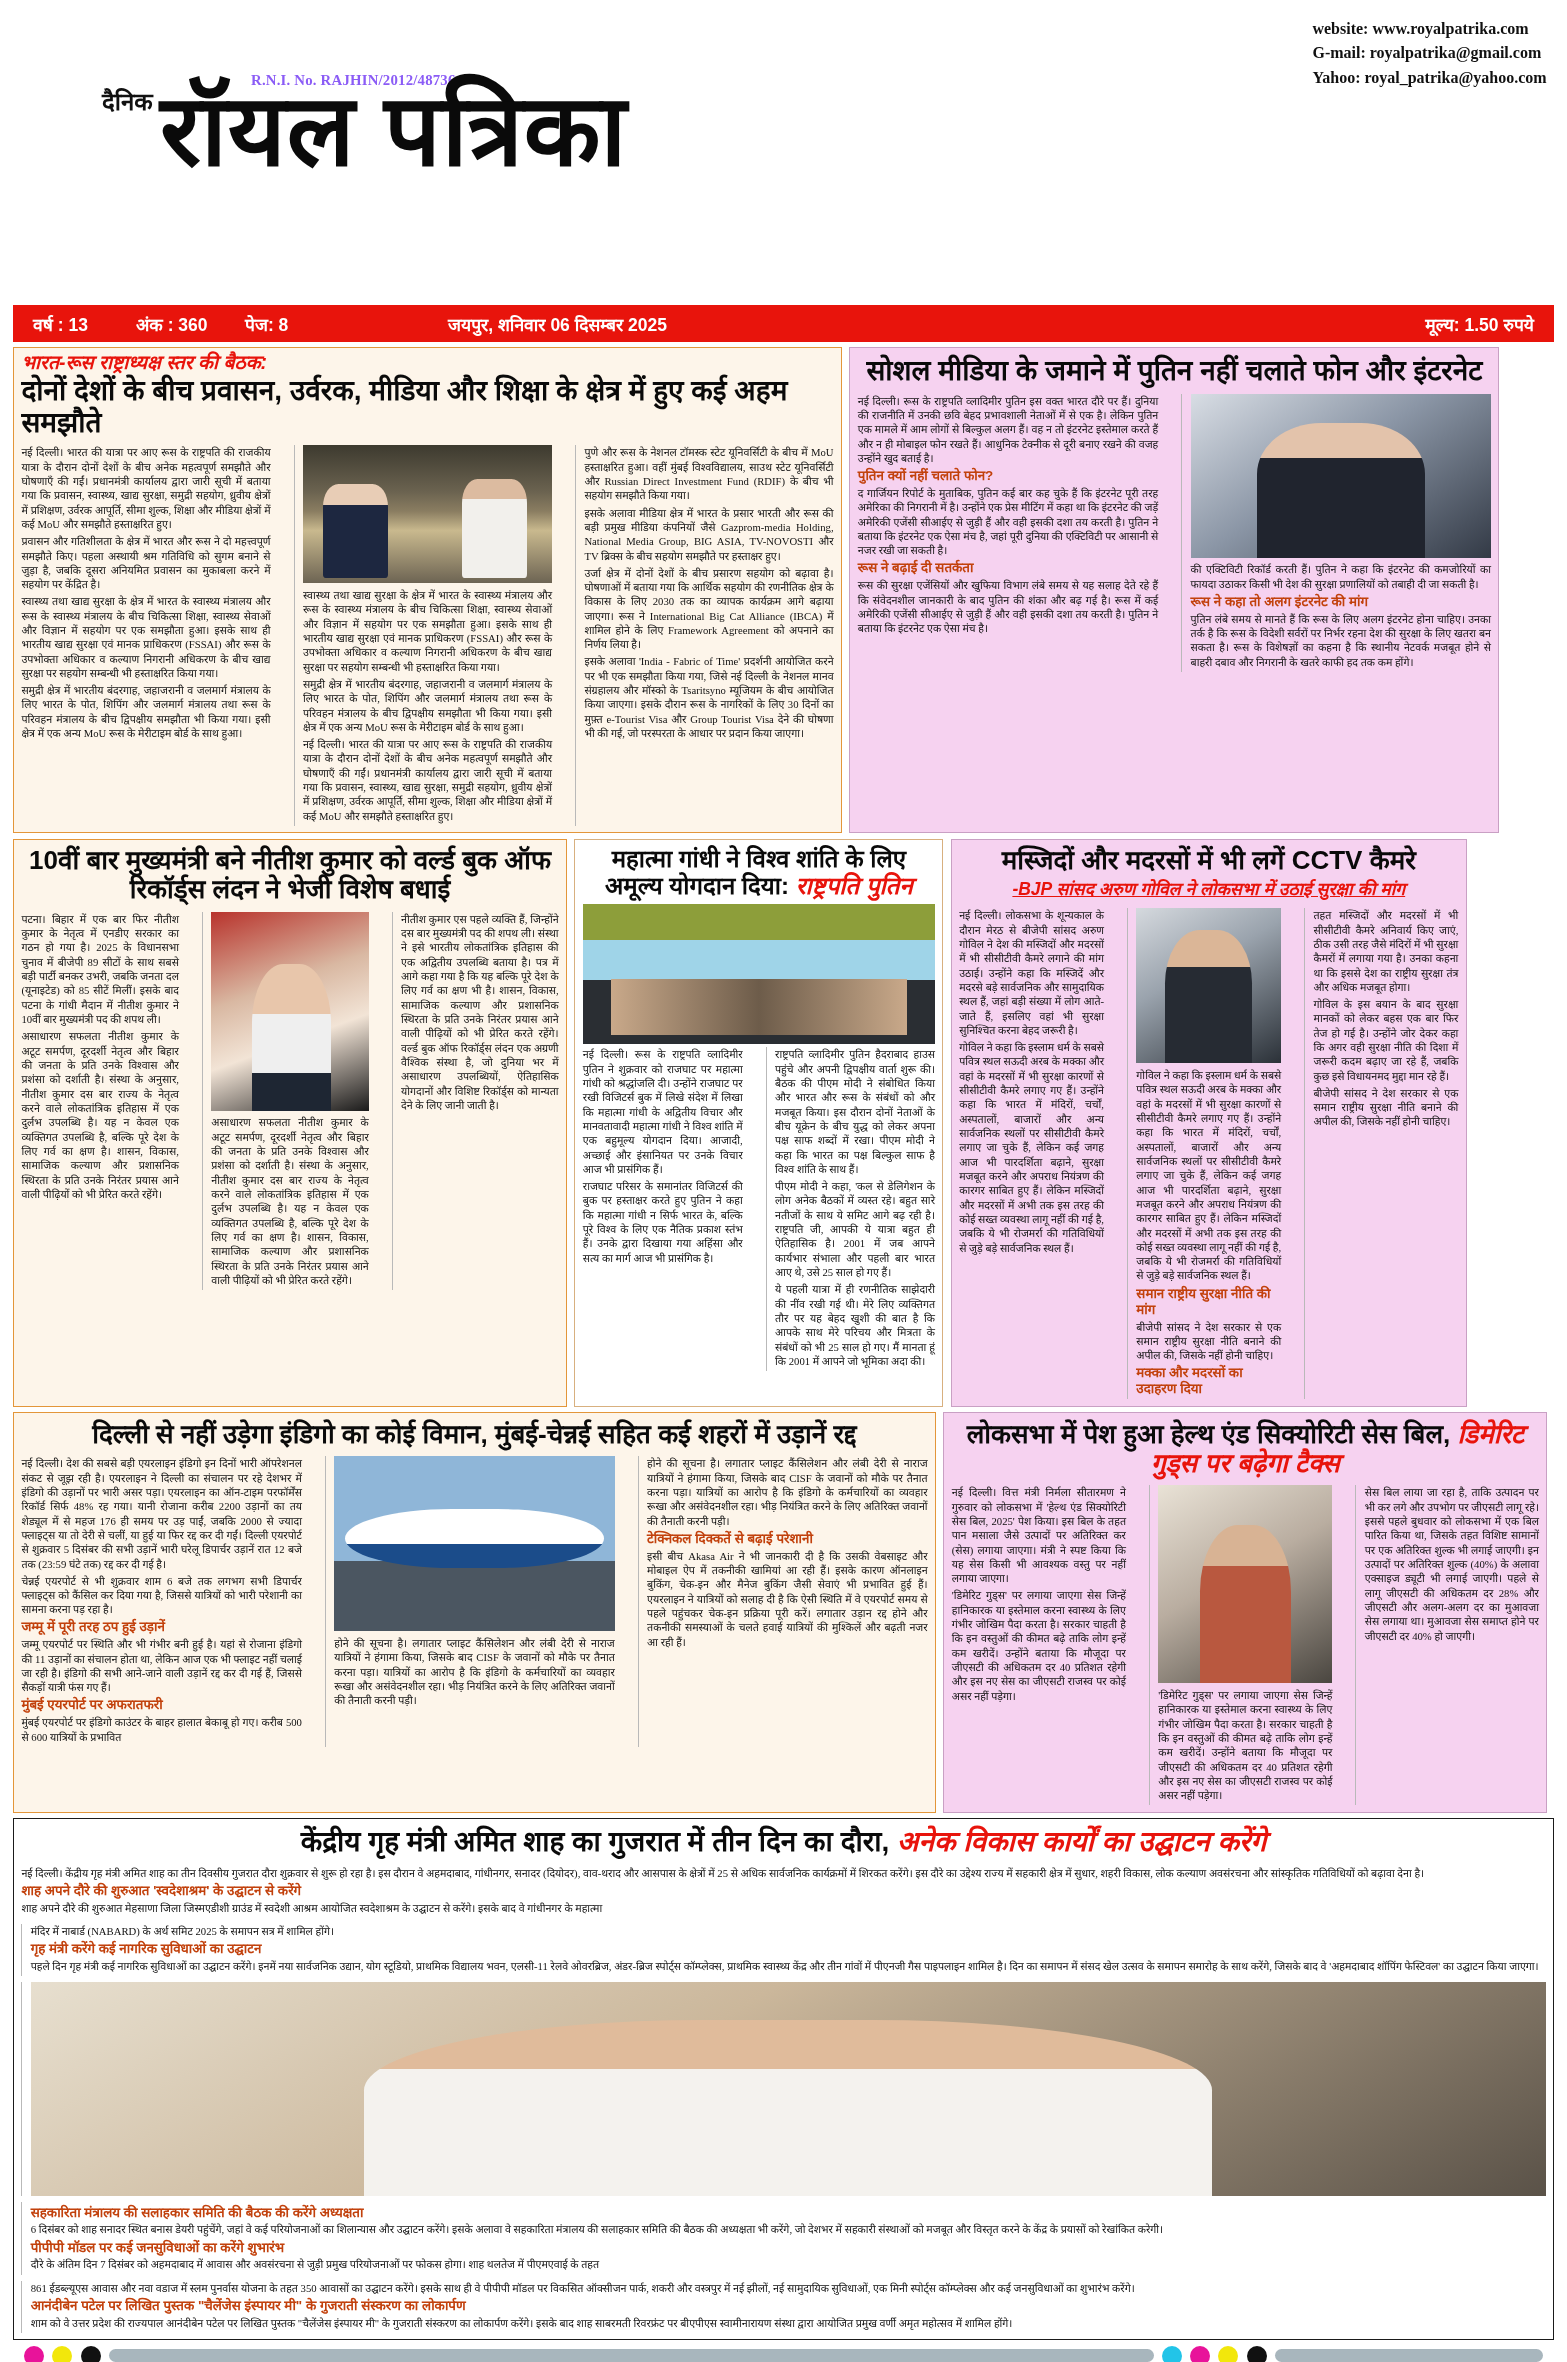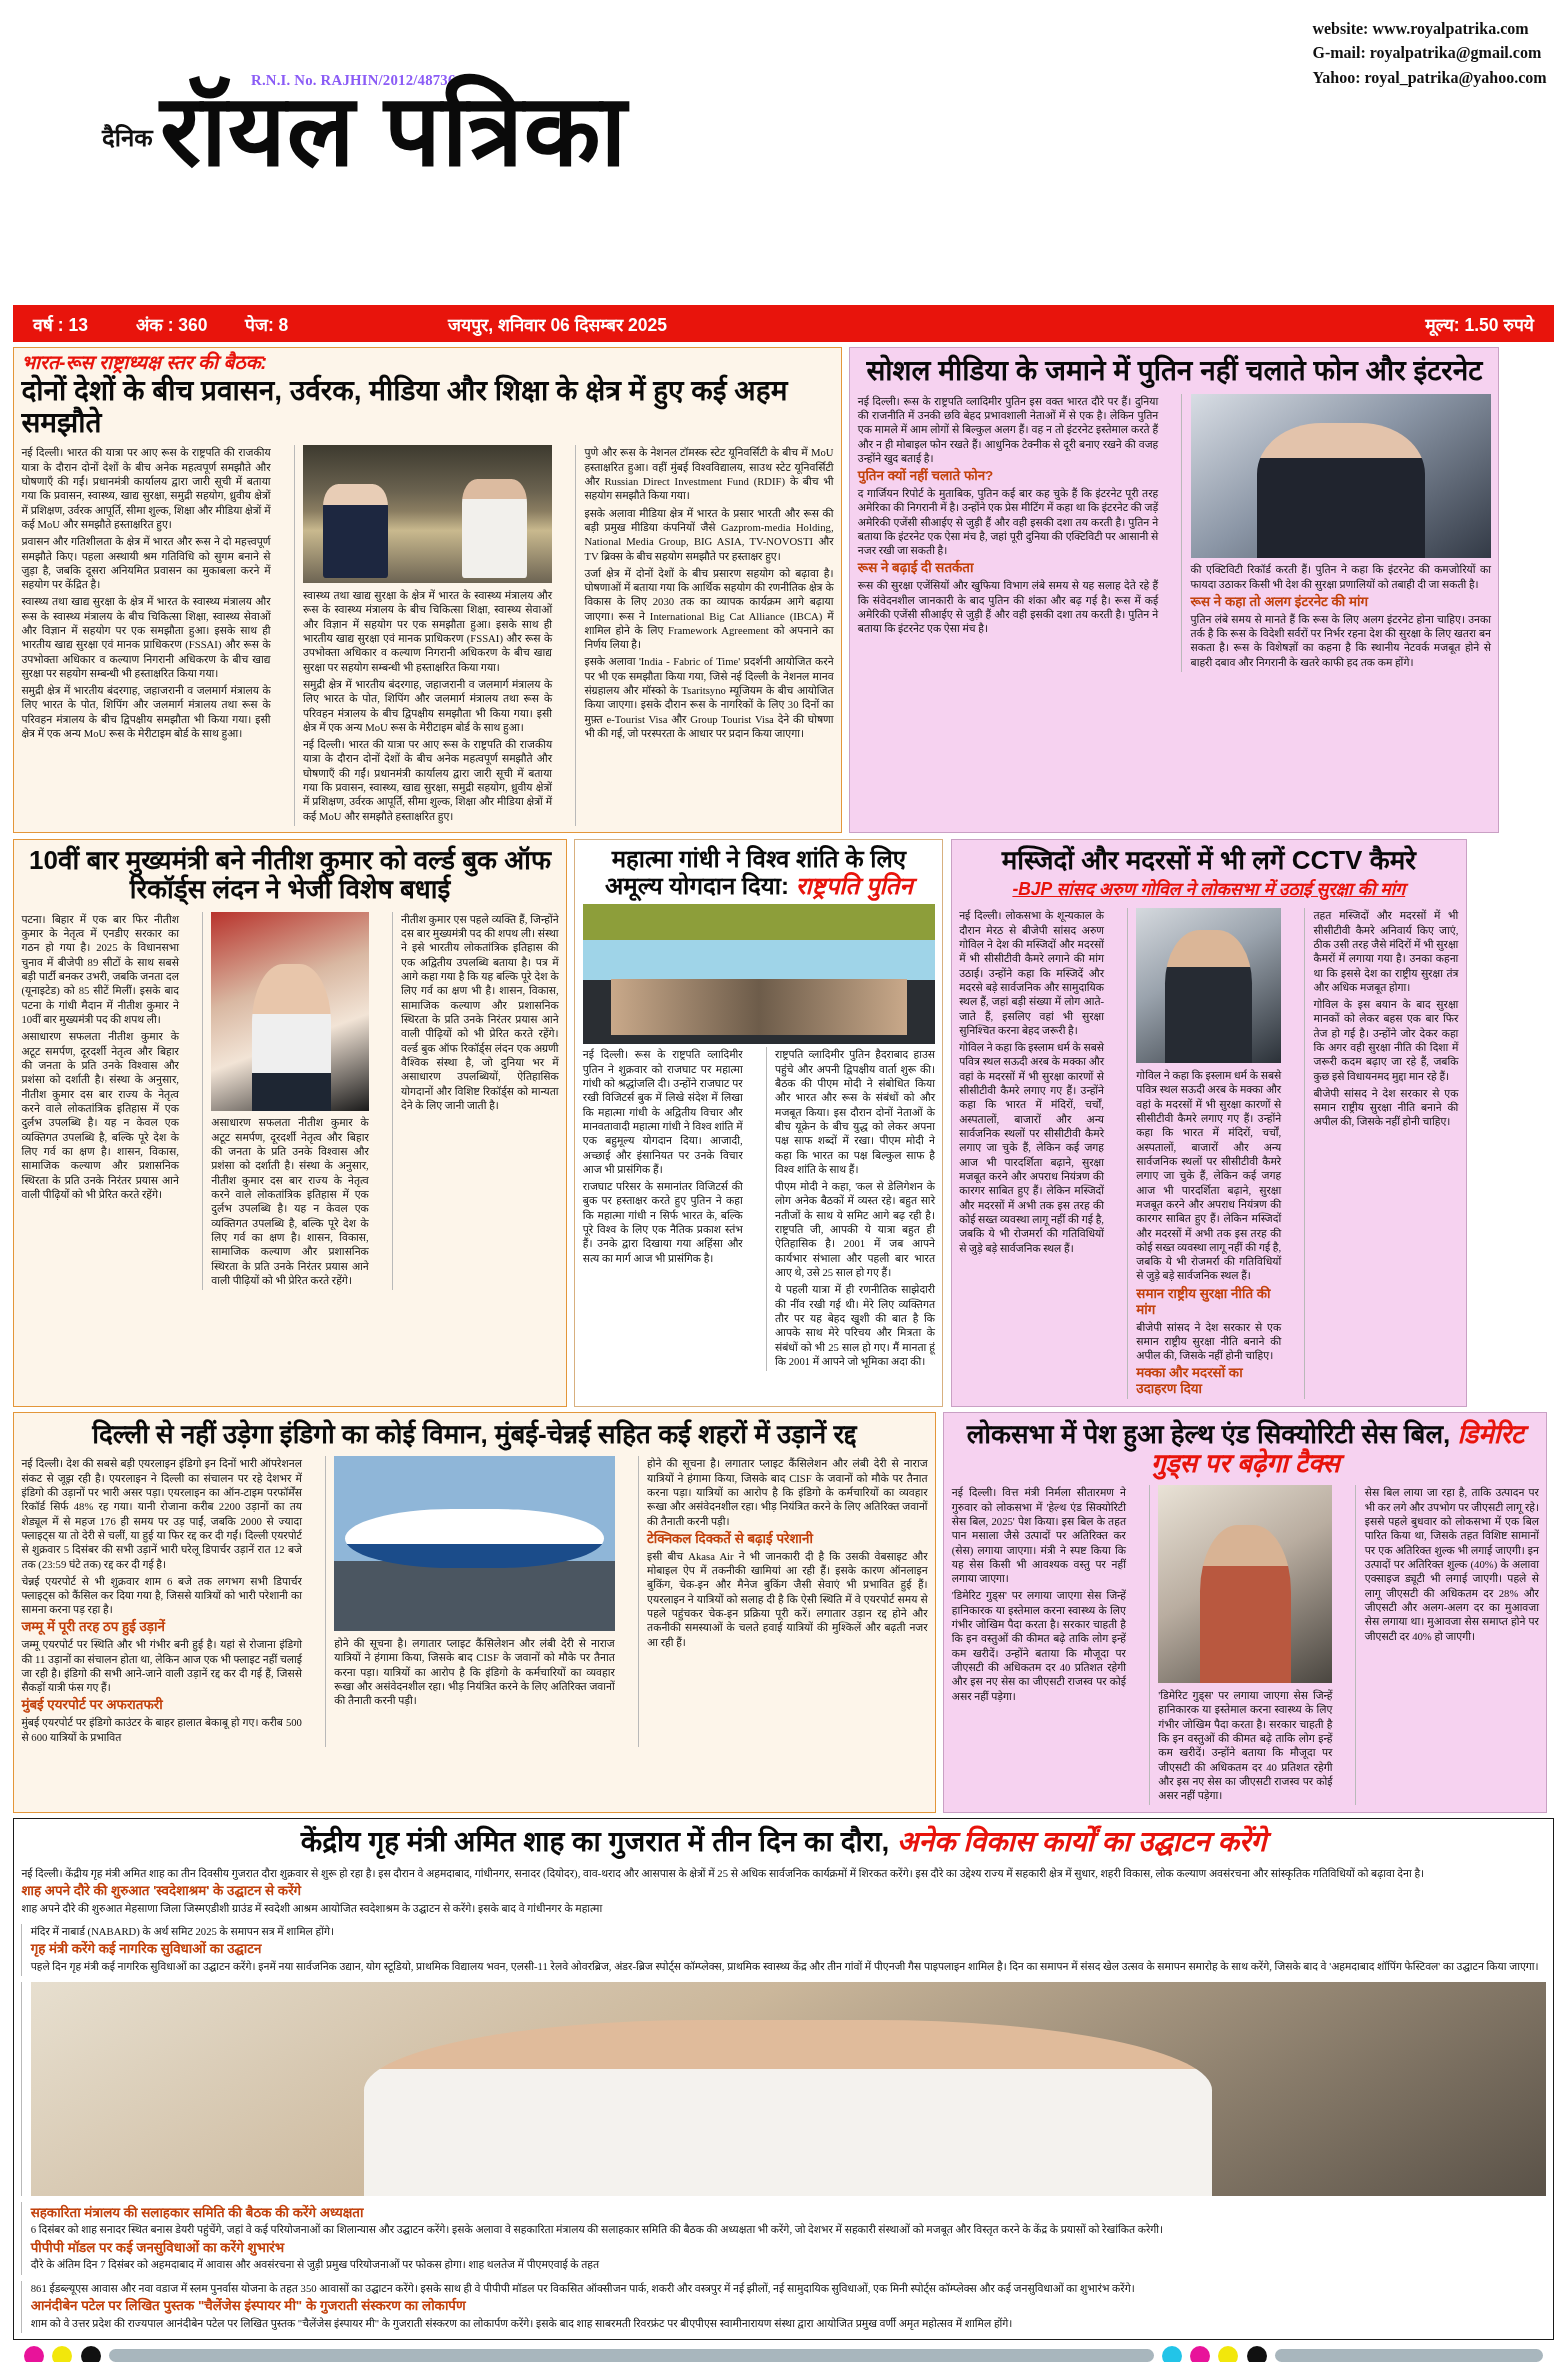--- a/index.html
+++ b/index.html
@@ -22,21 +22,21 @@
   }
   .rni {
     position: absolute; left: 238px; top: 72px;
     font-size: 14.8px; font-weight: 700; color: #8b5cf6;
     font-family: "Liberation Serif", "DejaVu Serif", serif;
     letter-spacing: 0.2px;
   }
   .logo-wrap { position: absolute; left: 89px; top: 78px; display: flex; align-items: flex-end; }
   .logo-dainik {
     font-size: 24px; font-weight: 700; color: #111;
-    margin-right: 7.4px; margin-bottom: 30px;
+    margin-right: 7.4px; margin-bottom: 66px;
     font-family: "Liberation Sans", "DejaVu Sans", sans-serif;
   }
   .logo-main {
     font-size: 100px; line-height: 1.05; font-weight: 700; color: #0a0a0a;
     letter-spacing: 0.9px; white-space: nowrap;
     font-family: "Liberation Sans", "DejaVu Sans", sans-serif;
   }
 
   
   .infobar {

